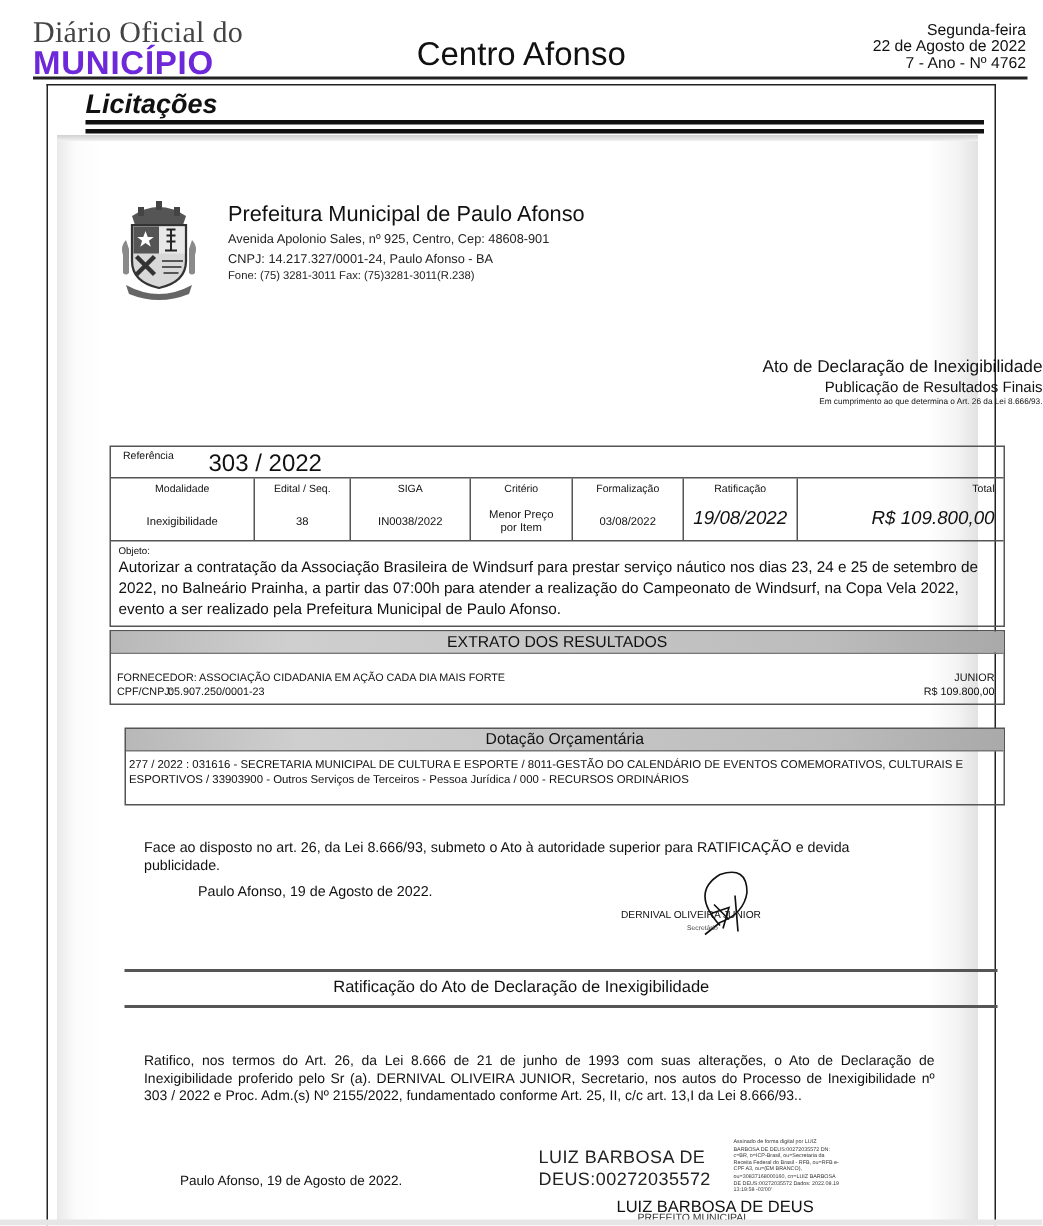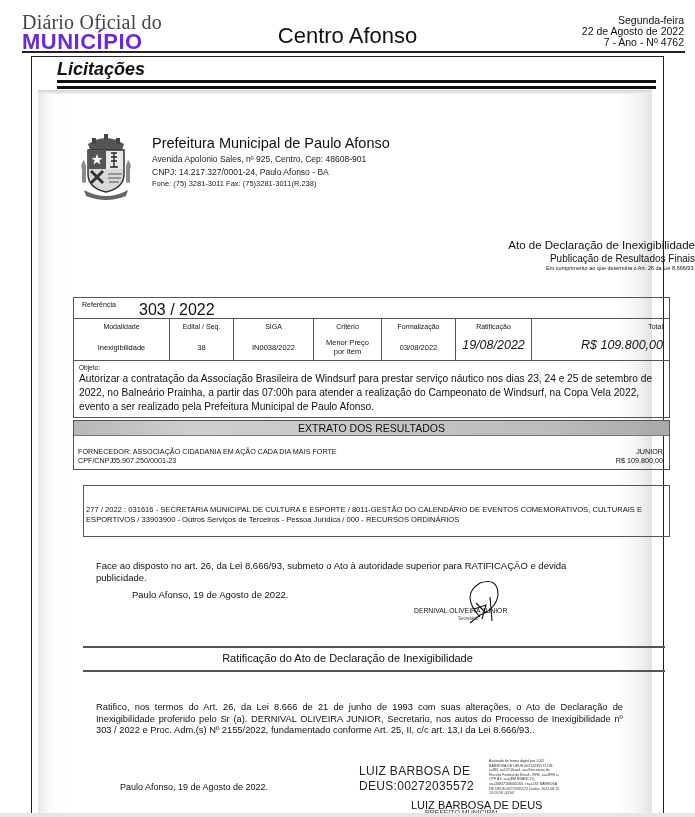--- a/index.html
+++ b/index.html
@@ -182,20 +182,21 @@
 <div class="box2">
   <div class="bar">EXTRATO DOS RESULTADOS</div>
   <div class="forn">FORNECEDOR: ASSOCIAÇÃO CIDADANIA EM AÇÃO CADA DIA MAIS FORTE</div>
   <div class="cnpj-l">CPF/CNPJ:</div>
   <div class="cnpj-v">05.907.250/0001-23</div>
   <div class="valor-l">JUNIOR</div>
   <div class="valor-v">R$ 109.800,00</div>
 </div>
 
 <div class="box3">
+  <div class="bar">Dotação Orçamentária</div>
   <div class="dot-text">277 / 2022 : 031616 - SECRETARIA MUNICIPAL DE CULTURA E ESPORTE / 8011-GESTÃO DO CALENDÁRIO DE EVENTOS COMEMORATIVOS, CULTURAIS E ESPORTIVOS / 33903900 - Outros Serviços de Terceiros - Pessoa Jurídica / 000 - RECURSOS ORDINÁRIOS</div>
 </div>
 
 <div class="para1">Face ao disposto no art. 26, da Lei 8.666/93, submeto o Ato à autoridade superior para RATIFICAÇÃO e devida publicidade.</div>
 <div class="date1">Paulo Afonso, 19 de Agosto de 2022.</div>
 <svg class="sig-scribble" viewBox="0 0 70 55">
   <path d="M40 42 Q20 20 40 8 Q58 2 58 20 Q56 34 40 40 L30 48 M36 28 L46 38 M34 34 L46 30 L42 44 M50 22 L52 46" stroke="#111" stroke-width="1.1" fill="none"></path>
 </svg>
 <div class="signer1">DERNIVAL OLIVEIRA JUNIOR</div>
 <div class="signer1-role">Secretário</div>

